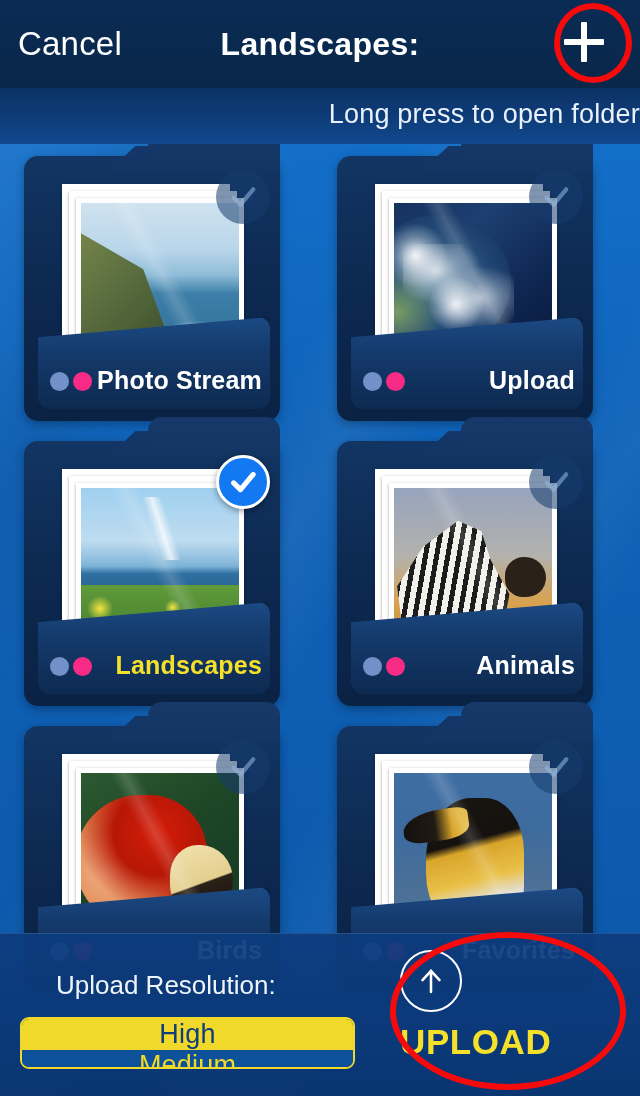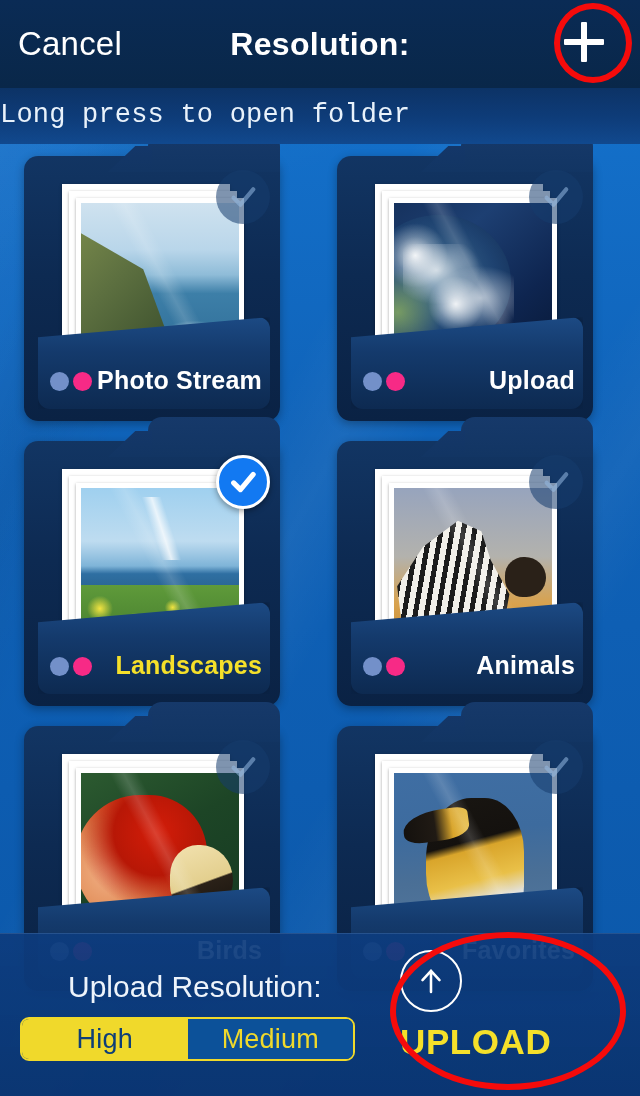--- a/index.html
+++ b/index.html
@@ -107,23 +107,22 @@
   
   .subbar {
     position: absolute;
     top: 84px; left: 0;
     width: 640px;
     height: 60px;
     background: linear-gradient(180deg, #0c3264 0%, #0e3c79 55%, #11498e 100%);
     border-top: 1px solid rgba(120,170,230,0.35);
     display: flex;
     align-items: center;
-    justify-content: flex-start;
+    justify-content: flex-end;
     z-index: 38;
-    font-family: Liberation Mono, monospace;
   }
   .subbar span {
     color: #e9f2fb;
     font-size: 27px;
     letter-spacing: 0.2px;
   }
 
   
   .grid {
     position: absolute;
@@ -402,35 +401,36 @@
     position: absolute;
     left: 0; bottom: 0;
     width: 640px;
     height: 163px;
     background: linear-gradient(180deg, rgba(13,60,126,0.93) 0%, rgba(11,57,121,0.95) 40%, rgba(10,52,112,0.96) 100%);
     border-top: 1px solid rgba(120,170,230,0.25);
     z-index: 50;
   }
   .res-label {
     position: absolute;
-    left: 68px;
+    left: 56px;
     top: 36px;
     color: #eef4fb;
-    font-size: 30px;
+    font-size: 26px;
   }
   .segmented {
     position: absolute;
     left: 20px;
     top: 83px;
     width: 335px;
-    height: 44px;
+    height: 52px;
     display: flex;
     border: 2px solid #f0d92b;
     border-radius: 9px;
     overflow: hidden;
+    flex-direction: column;
   }
   .seg {
     flex: 1;
     display: flex;
     align-items: center;
     justify-content: center;
     font-size: 27px;
     letter-spacing: 0.2px;
   }
   .seg.on  { background: #f0d92b; color: #0e3e78; }
@@ -478,21 +478,21 @@
   }
 </style>
 </head>
 <body>
 
 <div class="screen">
   <div class="bg"></div>
 
   <div class="navbar">
     <div class="nav-cancel">Cancel</div>
-    <div class="nav-title">Resolution:</div>
+    <div class="nav-title">Landscapes:</div>
     <div class="nav-add">
       <span class="plus-glyph"></span>
     </div>
   </div>
   <div class="anno-plus"></div>
 
   <div class="subbar">
     <span>Long press to open folder</span>
   </div>
 

